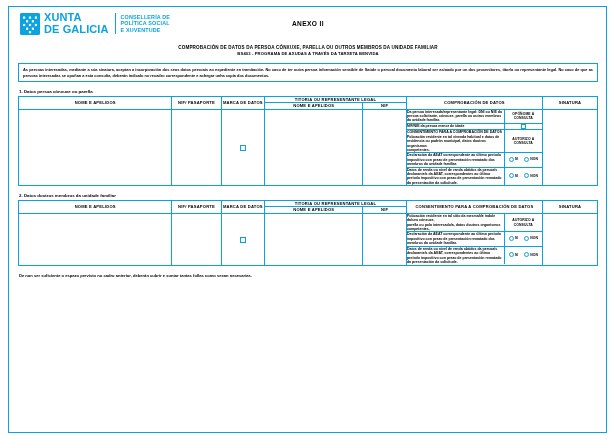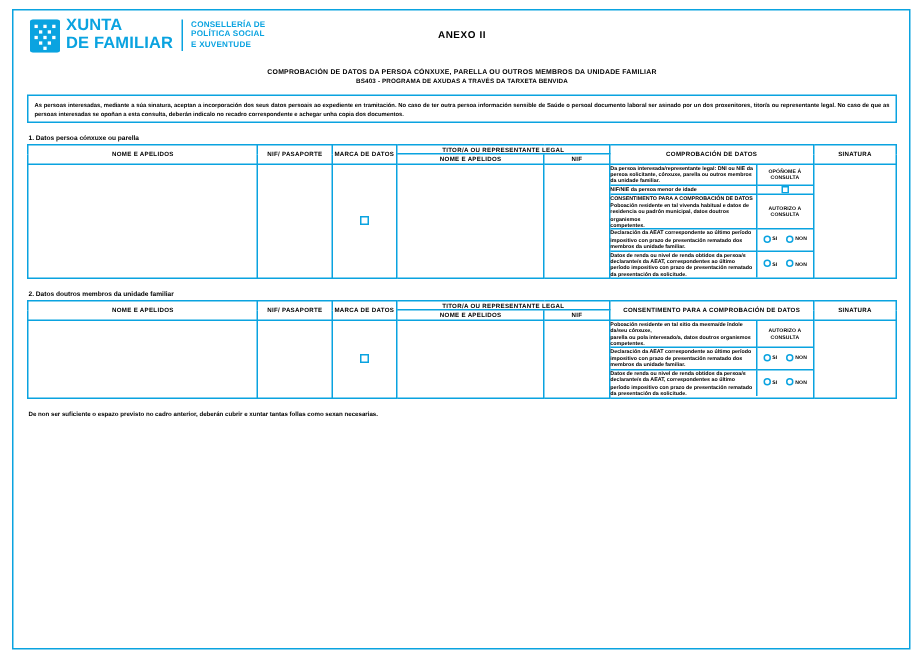--- a/index.html
+++ b/index.html
@@ -236,21 +236,21 @@
               <rect x="8.9" y="10.9" width="2.2" height="2.2"></rect>
               <rect x="14.8" y="10.9" width="2.2" height="2.2"></rect>
               <rect x="6" y="14.6" width="2.2" height="2.2"></rect>
               <rect x="11.8" y="14.6" width="2.2" height="2.2"></rect>
               <rect x="8.9" y="18.1" width="2.2" height="2.2"></rect>
             </g>
           </svg>
         </div>
         <div class="xunta-text">
           <span class="l1">XUNTA</span>
-          <span class="l2">DE FAMILIAR</span>
+          <span class="l2">DE GALICIA</span>
         </div>
         <div class="divider-v"></div>
         <div class="conse">
           <div>CONSELLERÍA DE</div>
           <div>POLÍTICA SOCIAL</div>
           <div>E XUVENTUDE</div>
         </div>
       </div>
 
       <div class="anexo">ANEXO II</div>

